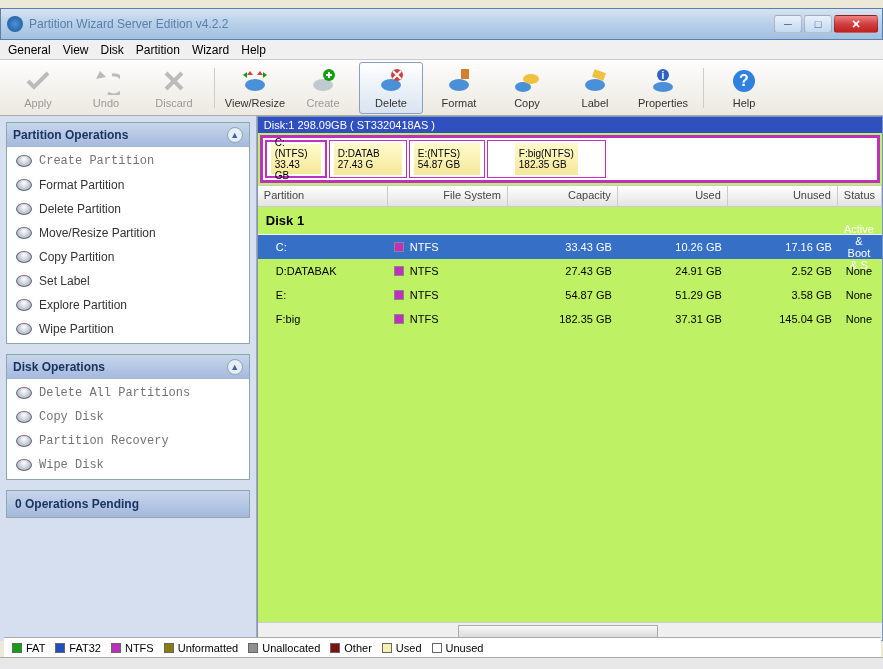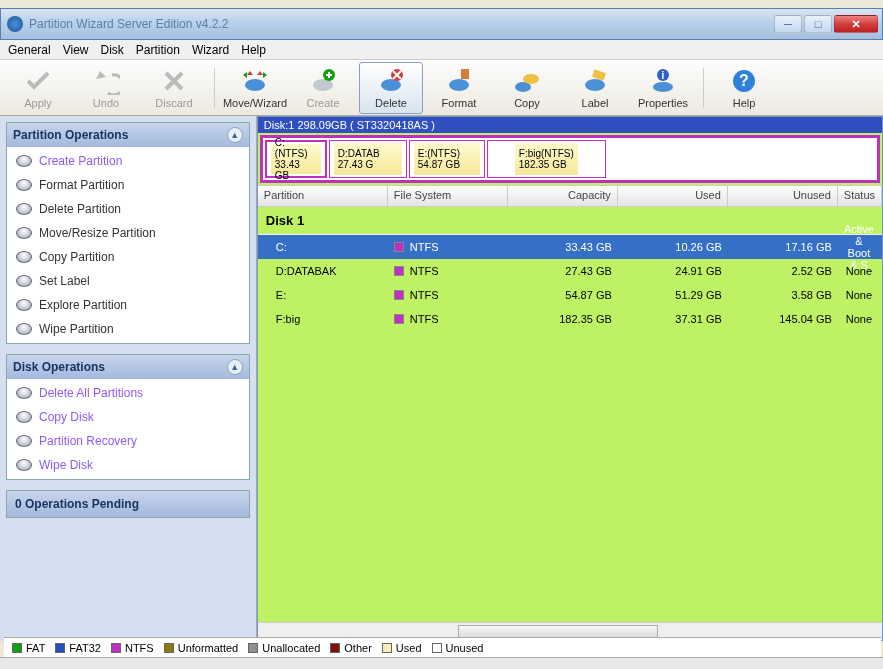--- a/index.html
+++ b/index.html
@@ -28,21 +28,21 @@
 .ticon svg { width: 28px; height: 28px; }
 
 
 .main { display: flex; height: 525px; }
 .sidebar { width: 258px; background: #d6dff0; padding: 6px; overflow-y: auto; border-right: 1px solid #aaa; }
 .panel { background: #fff; border: 1px solid #8aa; margin-bottom: 10px; }
 .panel-head { background: linear-gradient(#c8d6ec,#a4b8dc); height: 24px; display: flex; align-items: center; padding: 0 6px; font-weight: bold; color: #1a3560; justify-content: space-between; }
 .chevron { width:16px; height:16px; background:#e8eef8; border:1px solid #8aa; border-radius:50%; display:flex; align-items:center; justify-content:center; color:#4060a0; font-size:9px; }
 .panel-body { padding: 2px 0; }
 .opitem { display: flex; align-items: center; height: 24px; padding: 0 8px; gap: 6px; cursor: pointer; color: #333; }
-.opitem.disabled { color: #8b5cf6; }
+.opitem.disabled { color: #737373; font-family: Liberation Mono, monospace; }
 .opitem .oicon { width: 18px; height: 18px; }
 .pending { background: linear-gradient(#c8d6ec,#a4b8dc); padding:6px 8px; font-weight:bold; color:#1a3560; border:1px solid #8aa; }
 
 
 .content { flex: 1; background: #bef264; display: flex; flex-direction: column; border: 1px solid #7a95c0; margin: 0; }
 .diskbar { height: 16px; background: #3050c0; color: #fff; padding: 0 6px; font-size: 11px; display:flex; align-items:center; }
 .partstrip { height: 48px; border: 3px solid #c030c0; display: flex; gap: 2px; padding: 2px; background:#fff; margin:2px; }
 .partbox { border: 1px solid #c030c0; padding: 2px 4px; font-size: 10px; display:flex; flex-direction:column; justify-content:center; }
 .partbox.sel { border-width:2px; }
 .partbox-inner { background: linear-gradient(#fffacd,#f5e89a); padding:2px 4px; height:100%; display:flex; flex-direction:column; justify-content:center; }
@@ -126,21 +126,21 @@
     </div>
     <div style="width: 1px; height: 40px; background: rgb(204, 204, 204); margin: 0px 4px;"></div>
     <div class="toolbtn">
       <div class="ticon">
         <svg viewBox="0 0 28 28">
           <ellipse cx="14" cy="18" rx="10" ry="6" fill="#4a90d9"></ellipse>
           <path d="M6 8h6l-3-4zM22 8h-6l3-4z" fill="#d04040"></path>
           <path d="M2 8l4 3v-6zM26 8l-4 3v-6z" fill="#10a010"></path>
         </svg>
       </div>
-      <div class="tlabel">Move/Wizard</div>
+      <div class="tlabel">View/Resize</div>
     </div>
     <div class="toolbtn disabled">
       <div class="ticon">
         <svg viewBox="0 0 28 28">
           <ellipse cx="14" cy="18" rx="10" ry="6" fill="#c0c8d0"></ellipse>
           <circle cx="20" cy="8" r="6" fill="#10a010"></circle>
           <path d="M20 5v6M17 8h6" stroke="#fff" stroke-width="2"></path>
         </svg>
       </div>
       <div class="tlabel">Create</div>
@@ -321,21 +321,21 @@
         <div class="partbox" style="width: 119px; align-items: center;">
           <div class="partbox-inner">
             <div>F:big(NTFS)</div>
             <div>182.35 GB</div>
           </div>
         </div>
         <div class="partblank"></div>
       </div>
     <div class="gridhead" id="gridhead">
         <div style="width: 130px; text-align: left;">Partition</div>
-        <div style="width: 120px; text-align: left;">File System</div>
+        <div style="width: 120px; text-align: right;">File System</div>
         <div style="width: 110px; text-align: right;">Capacity</div>
         <div style="width: 110px; text-align: right;">Used</div>
         <div style="width: 110px; text-align: right;">Unused</div>
         <div style="width: auto; flex: 1 1 0%; text-align: right;">Status</div>
       </div>
     <div class="gridbody">
       <div class="diskrow">Disk 1</div>
       <div id="gridrows">
           <div class="gridrow selected">
             <div class="col-part">C:</div>

